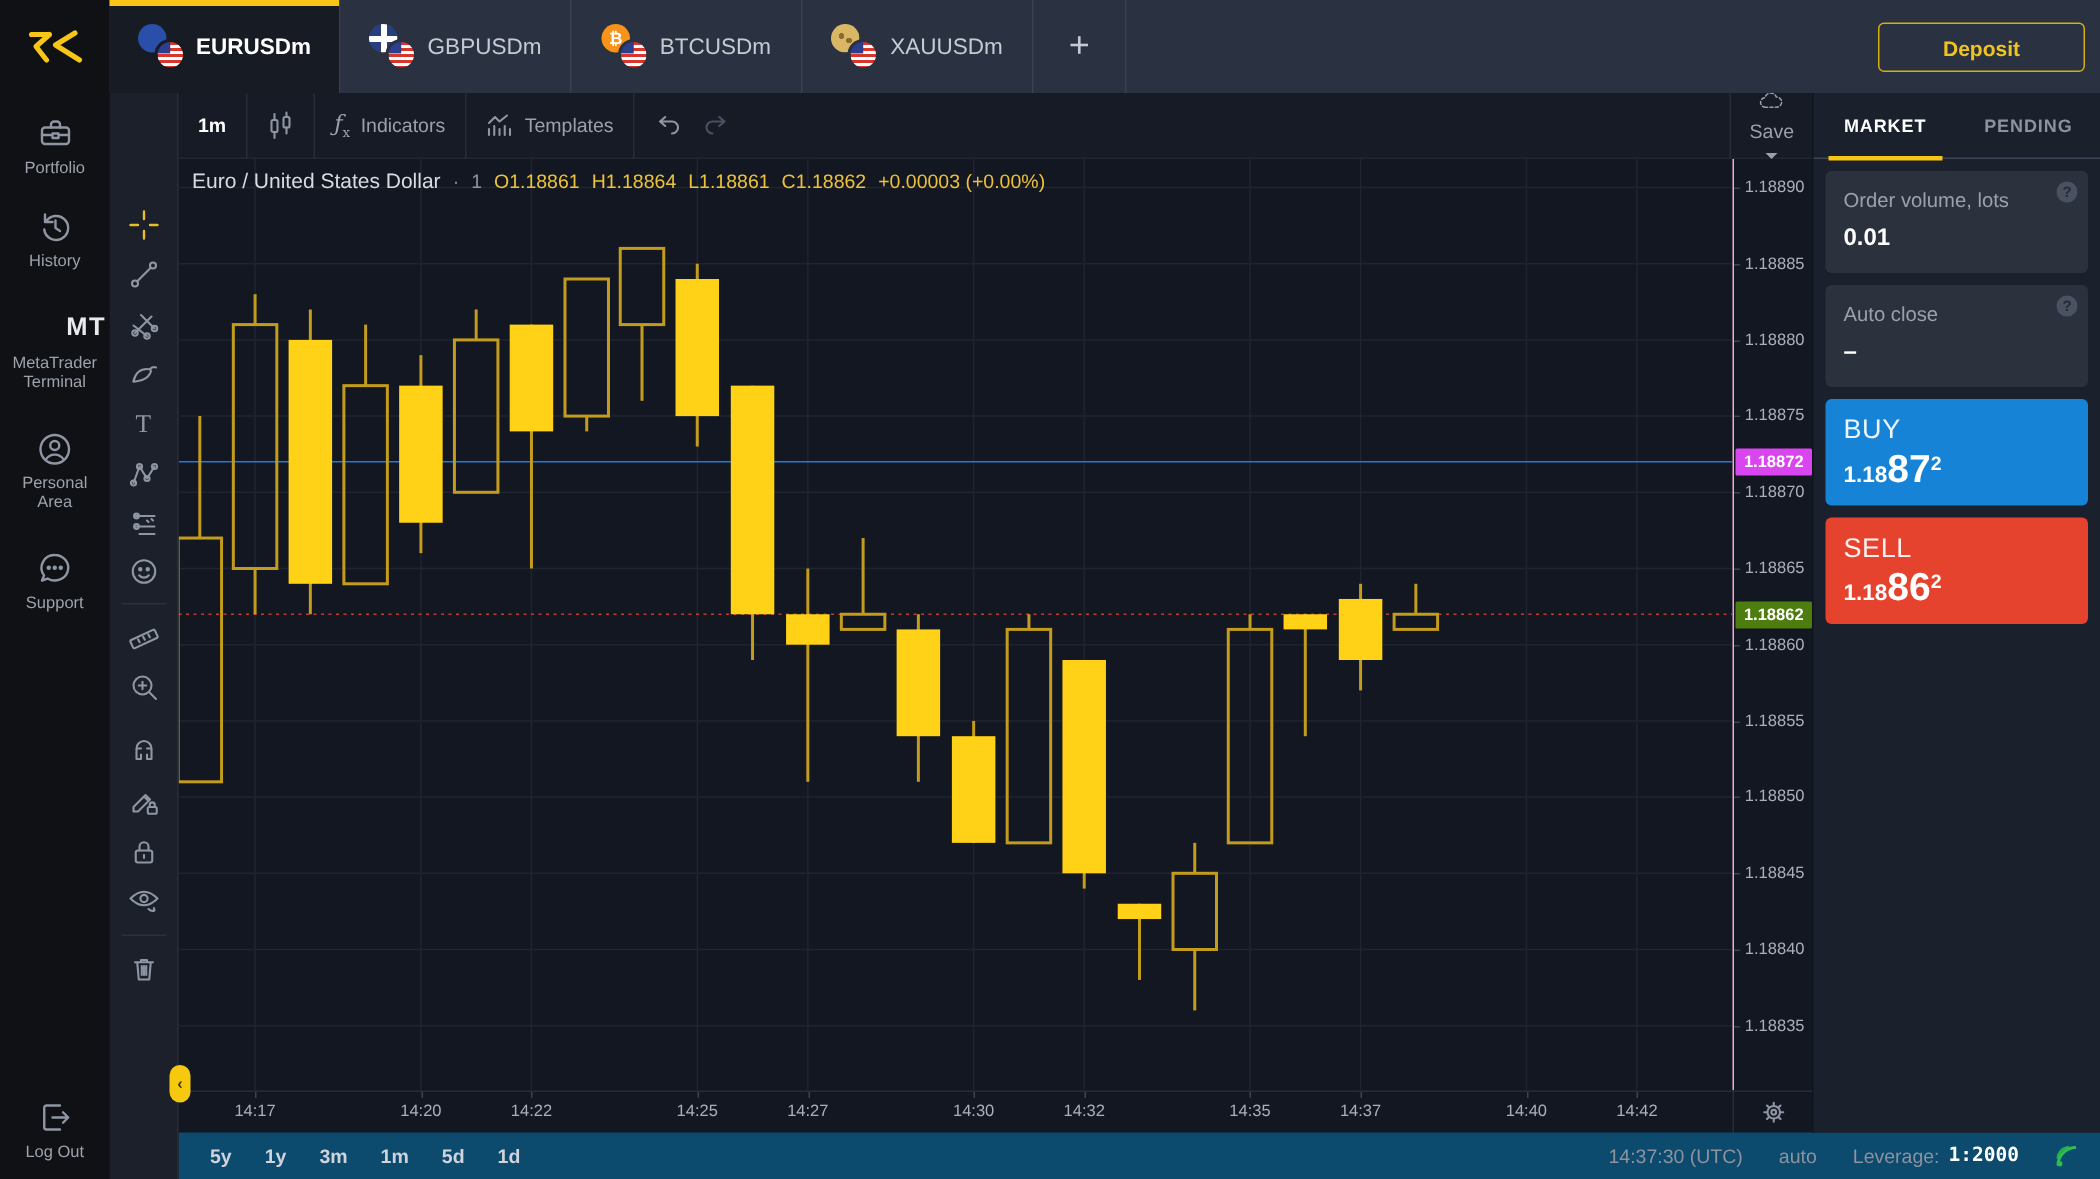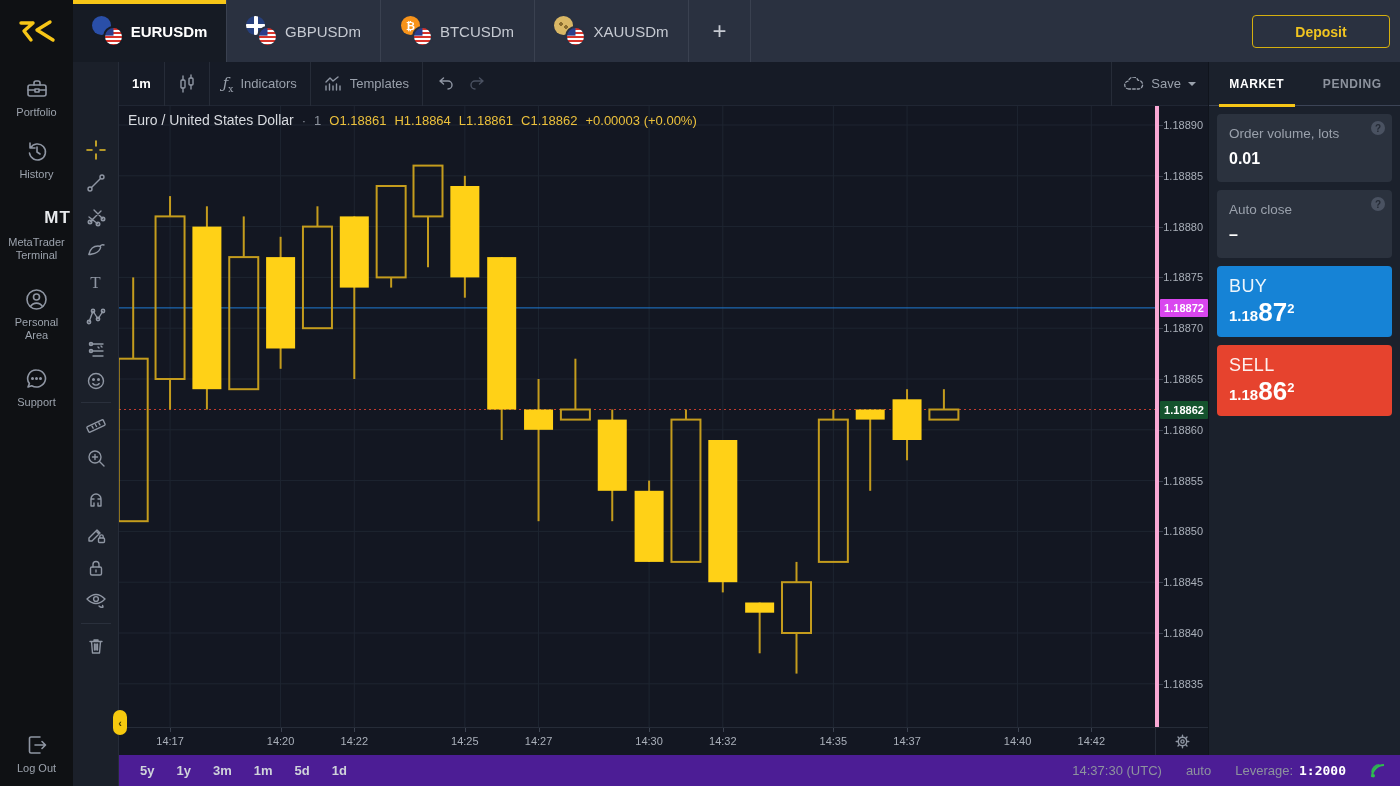--- a/index.html
+++ b/index.html
@@ -57,41 +57,41 @@
   .caret { width:0; height:0; border-left:5px solid transparent; border-right:5px solid transparent; border-top:5px solid #9aa1ac; margin-top:3px; }
   .deposit-btn { position:absolute; right:10px; top:15px; width:138px; height:33px; border:1px solid #d4af0f; border-radius:4px; color:#f0c420; font-size:14px; font-weight:bold; display:flex; align-items:center; justify-content:center; cursor:pointer; background:transparent; }
 
   
   .chart-topbar { position:absolute; left:119px; top:62px; width:1089px; height:44px; background:#161b26; border-bottom:1px solid #202633; display:flex; align-items:center; z-index:3; }
   .ct-sep { width:1px; height:44px; background:#262c38; }
   .ct-btn { display:flex; align-items:center; gap:7px; padding:0 13px; height:44px; color:#9aa1ac; font-size:13px; cursor:pointer; }
   .tf-label { color:#ffffff; font-weight:bold; font-size:13px; }
   .fx-ic { font-style:italic; font-family:"DejaVu Serif", serif; font-size:15px; color:#9aa1ac; }
   .fx-ic sub { font-size:9px; font-style:normal; }
-  .save-grp { margin-left:auto; display:flex; align-items:center; height:44px; border-left:1px solid #262c38; padding:0 12px; gap:7px; color:#9aa1ac; font-size:13px; cursor:pointer; }
+  .save-grp { margin-left:auto; display:flex; align-items:center; height:44px; border-left:1px solid #262c38; padding:0 12px; gap:7px; color:#9aa1ac; font-size:13px; cursor:pointer;flex-direction:column; }
   .save-caret { width:0;height:0;border-left:4px solid transparent;border-right:4px solid transparent;border-top:4px solid #9aa1ac; }
 
   
   .plot-wrap { position:absolute; left:119px; top:106px; width:1036px; height:621px; background:#131722; }
   .chart-title { position:absolute; left:9px; top:6px; display:flex; align-items:baseline; gap:8px; font-size:13px; z-index:2; pointer-events:none; white-space:nowrap; }
   .ctt-pair { color:#d8dbe0; font-size:14px; }
   .ctt-dim { color:#8d939e; }
   .ctt-ohlc { color:#ecc13c; }
-  .price-axis { position:absolute; left:1155px; top:106px; width:53px; height:621px; background:#131722; border-left:4px solid #f9a8d4; font-size:11px; color:#aab0ba; }
+  .price-axis { position:absolute; left:1155px; top:106px; width:53px; height:621px; background:#131722; border-left:1px solid #f9a8d4; font-size:11px; color:#aab0ba; }
   .y-lab { position:absolute; right:5px; height:14px; line-height:14px; }
   .y-tick { position:absolute; left:0; width:4px; height:1px; background:#3b4250; }
   .price-badge { position:absolute; left:1px; right:0; height:18px; display:flex; align-items:center; justify-content:center; color:#fff; font-size:11px; font-weight:bold; border-radius:1px; }
   .time-axis { position:absolute; left:119px; top:727px; width:1036px; height:28px; background:#131722; border-top:1px solid #262c38; font-size:11px; color:#aab0ba; }
   .x-lab { position:absolute; top:7px; width:44px; margin-left:-22px; text-align:center; }
   .x-tick { position:absolute; top:0; width:1px; height:4px; background:#3b4250; }
   .axis-corner { position:absolute; left:1155px; top:727px; width:53px; height:28px; background:#131722; border-top:1px solid #262c38; border-left:1px solid #262c38; display:flex; align-items:center; justify-content:center; cursor:pointer; }
   .collapse-handle { position:absolute; left:113px; top:710px; width:14px; height:25px; background:#f6c90e; border-radius:7px; z-index:6; display:flex; align-items:center; justify-content:center; color:#433a05; font-size:11px; font-weight:bold; cursor:pointer; }
 
   
-  .bottom-bar { position:absolute; left:119px; top:755px; width:1281px; height:31px; background:#4c1d95; display:flex; align-items:center; z-index:3; }
+  .bottom-bar { position:absolute; left:119px; top:755px; width:1281px; height:31px; background:#0c4a6e; display:flex; align-items:center; z-index:3; }
   .ranges { display:flex; gap:22px; margin-left:21px; }
   .range-btn { font-size:13px; font-weight:bold; color:#cfd3da; cursor:pointer; }
   .bb-right { margin-left:auto; display:flex; align-items:center; gap:24px; margin-right:14px; }
   .bb-clock, .bb-auto, .lev-label { color:#8d939e; font-size:13px; }
   .lev-wrap { display:flex; gap:6px; align-items:center; }
   .lev-val { font-family:"DejaVu Sans Mono", monospace; font-weight:bold; color:#ffffff; font-size:13px; }
 
   
   .panel { position:absolute; left:1208px; top:62px; width:192px; height:693px; background:#1b212c; border-left:1px solid #10141c; z-index:4; }
   .panel-tabs { position:relative; height:44px; display:flex; border-bottom:1px solid #3c4456; }
@@ -522,21 +522,21 @@
     <div class="y-tick" style="top: 374.6px;"></div>
     <div class="y-lab" style="top: 418.4px;">1.18850</div>
     <div class="y-tick" style="top: 425.4px;"></div>
     <div class="y-lab" style="top: 469.2px;">1.18845</div>
     <div class="y-tick" style="top: 476.2px;"></div>
     <div class="y-lab" style="top: 520px;">1.18840</div>
     <div class="y-tick" style="top: 527px;"></div>
     <div class="y-lab" style="top: 570.8px;">1.18835</div>
     <div class="y-tick" style="top: 577.8px;"></div>
     <div class="price-badge" style="top: 192.9px; background: #d946ef;">1.18872</div>
-    <div class="price-badge" style="top: 294.5px; background: #14532d;">1.18862</div>
+    <div class="price-badge" style="top: 294.5px; background: #4d7c0f;">1.18862</div>
   </div>
 <div class="time-axis" id="time-axis">
     <div class="x-lab" style="left: 51.05px;">14:17</div>
     <div class="x-tick" style="left: 51.05px;"></div>
     <div class="x-lab" style="left: 161.6px;">14:20</div>
     <div class="x-tick" style="left: 161.6px;"></div>
     <div class="x-lab" style="left: 235.3px;">14:22</div>
     <div class="x-tick" style="left: 235.3px;"></div>
     <div class="x-lab" style="left: 345.85px;">14:25</div>
     <div class="x-tick" style="left: 345.85px;"></div>

